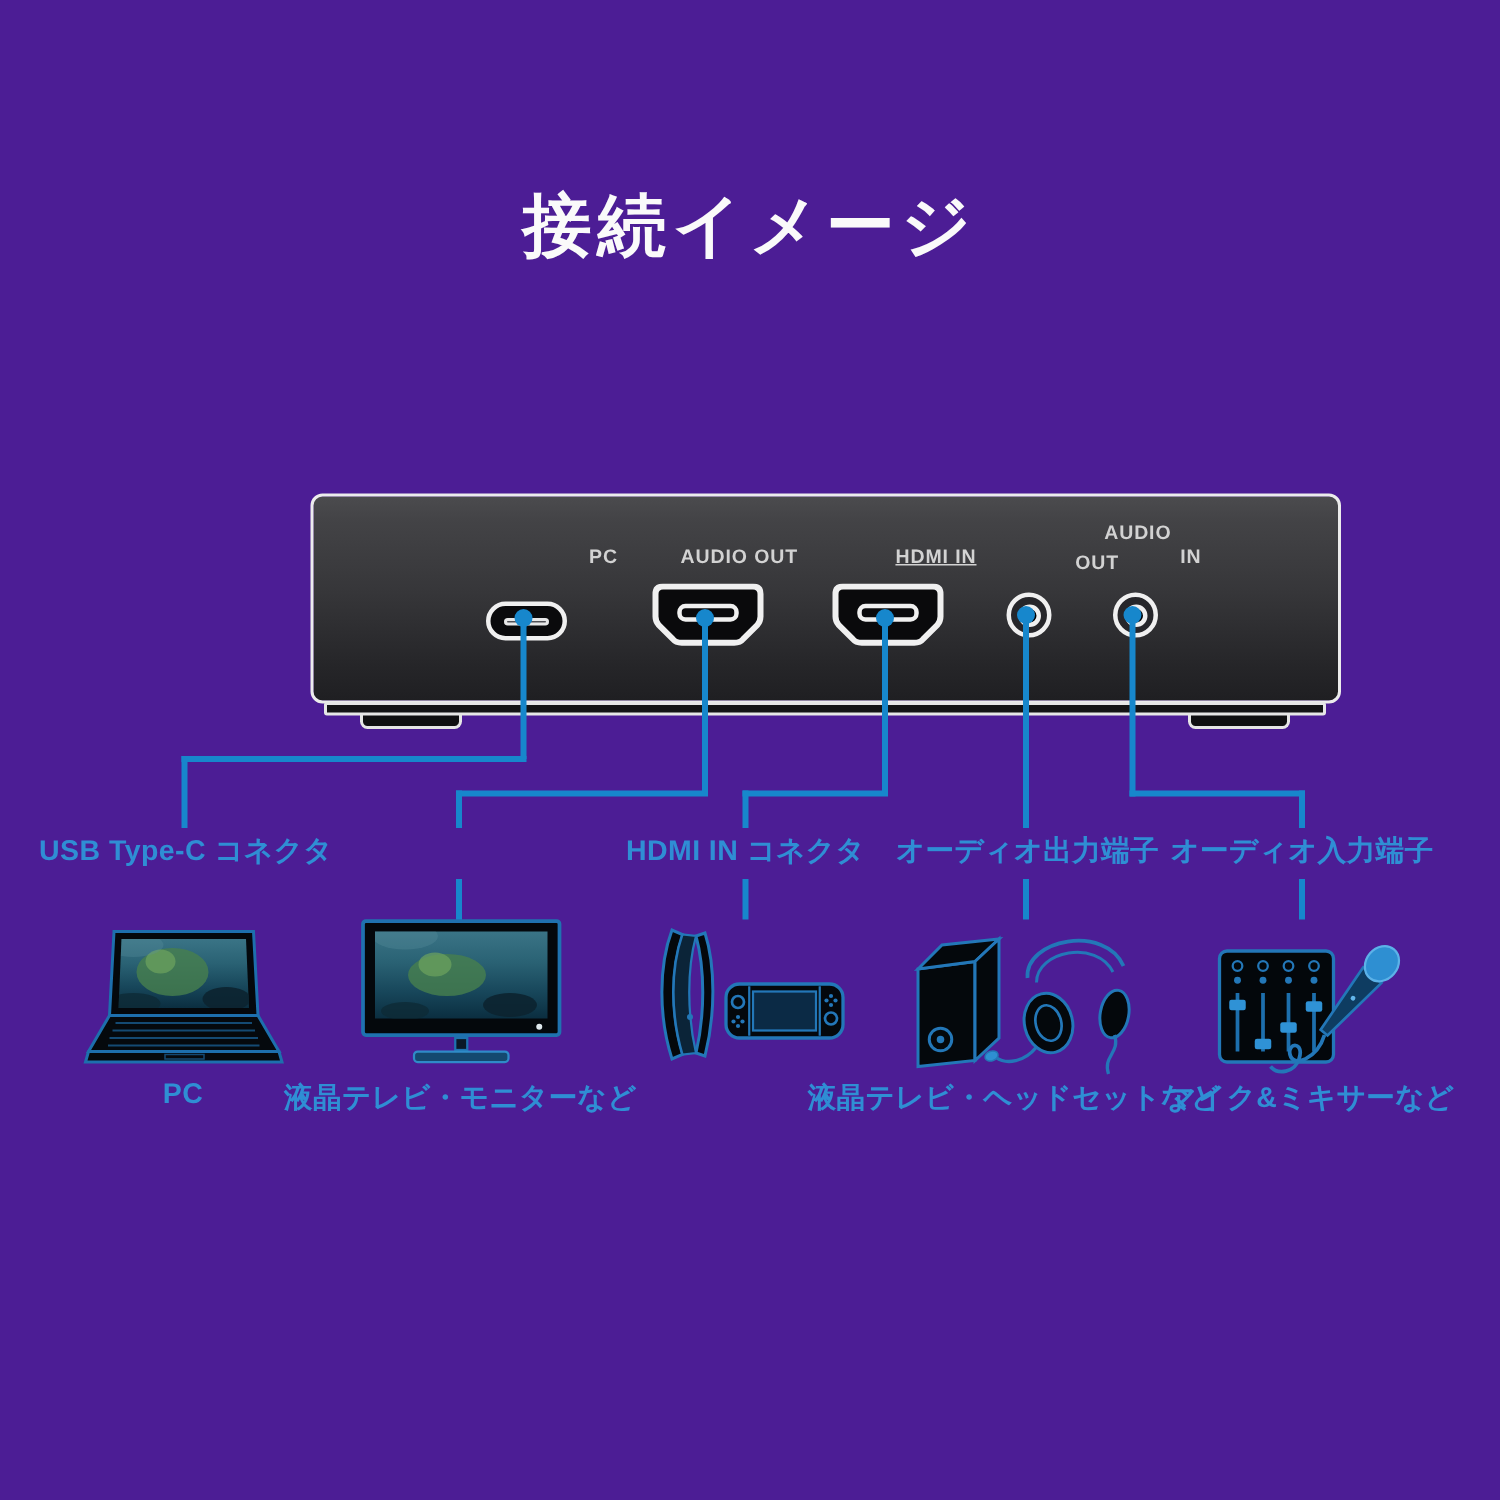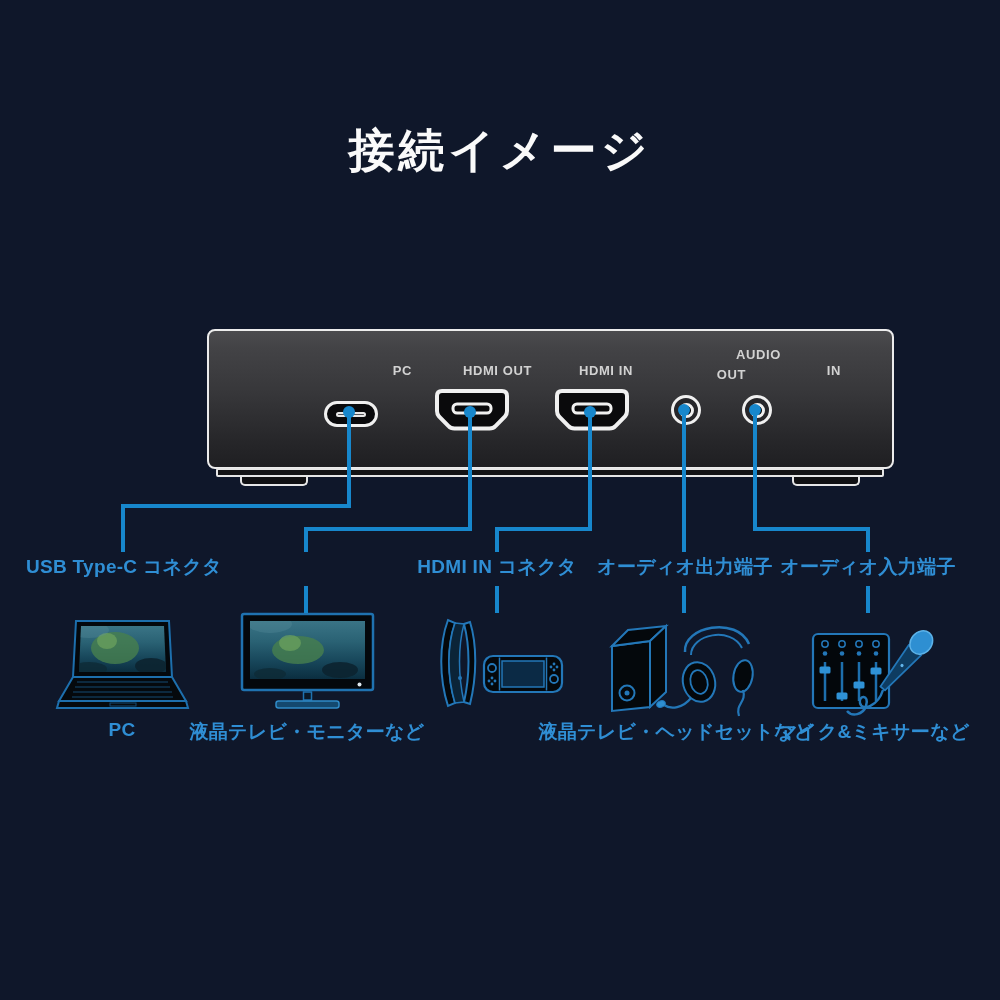--- a/index.html
+++ b/index.html
@@ -1,18 +1,18 @@
 <!DOCTYPE html>
 <html><head>
 <meta charset="utf-8">
 <style>
   html,body{margin:0;padding:0;background:#000;}
   *{box-sizing:border-box;}
   .canvas{
-    position:relative;width:1000px;height:1000px;background:#0f172a;
+    position:relative;width:1000px;height:1000px;background:#4c1d95;
     overflow:hidden;font-family:"Liberation Sans","DejaVu Sans",sans-serif;
   }
   .title{
     position:absolute;left:0;top:120px;width:1000px;margin:0;
     text-align:center;color:#fafafa;font-size:46px;font-weight:600;
     letter-spacing:4px;
   }
   
   .device{
     position:absolute;left:207px;top:329px;width:687px;height:140px;
@@ -59,25 +59,25 @@
 </style>
 </head>
 <body>
 
 <div class="canvas">
 
   <h1 class="title">接続イメージ</h1>
 
   <div class="device">
     <div class="port-label" style="left:83px;top:32px;">PC</div>
-    <div class="port-label" style="left:203px;top:32px;">HDMI OUT</div>
-    <div class="port-label" style="left:304px;top:32px;">HDMI IN</div>
+    <div class="port-label" style="left:203px;top:32px;">AUDIO OUT</div>
+    <div class="port-label" style="left:322px;top:32px;text-decoration:underline;">HDMI IN</div>
     <div class="port-label" style="left:452px;top:16px;">AUDIO</div>
     <div class="port-label" style="left:417px;top:36px;">OUT</div>
-    <div class="port-label" style="left:512px;top:32px;">IN</div>
+    <div class="port-label" style="left:472px;top:32px;">IN</div>
 
     <div class="usbc">
         <div class="usbc-bar"></div>
       </div>
 
     <svg class="hdmi-port" style="left:225px;top:58px;" viewBox="0 0 76 42">
       <path d="M8 2 H68 Q73 2 73 7 V22 Q73 25 71 27.5 L61.5 37 Q59.5 39.5 55.5 39.5 H20.5 Q16.5 39.5 14.5 37 L5 27.5 Q3 25 3 22 V7 Q3 2 8 2 Z" fill="#0a0a0c" stroke="#f0f0f0" stroke-width="4"></path>
       <rect x="19" y="15" width="38" height="9" rx="4" fill="none" stroke="#f0f0f0" stroke-width="3"></rect>
     </svg>
 

